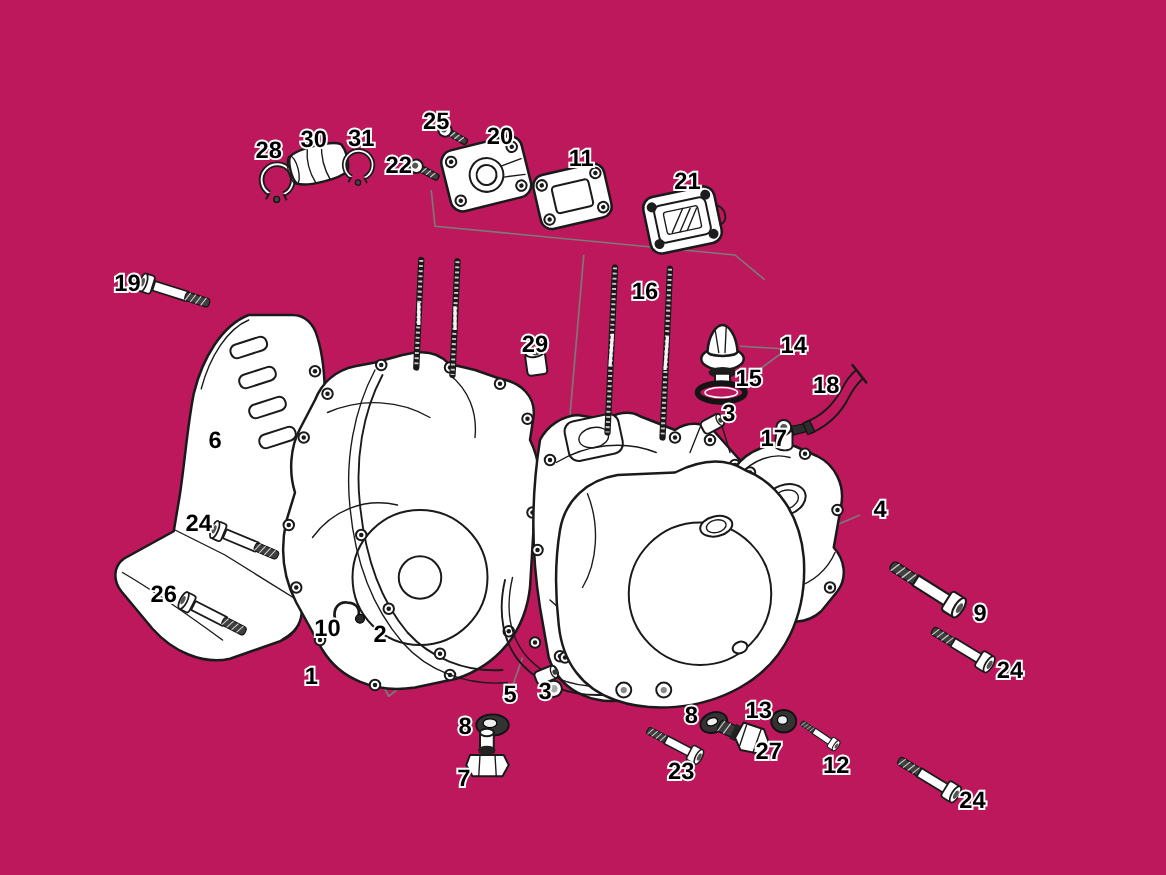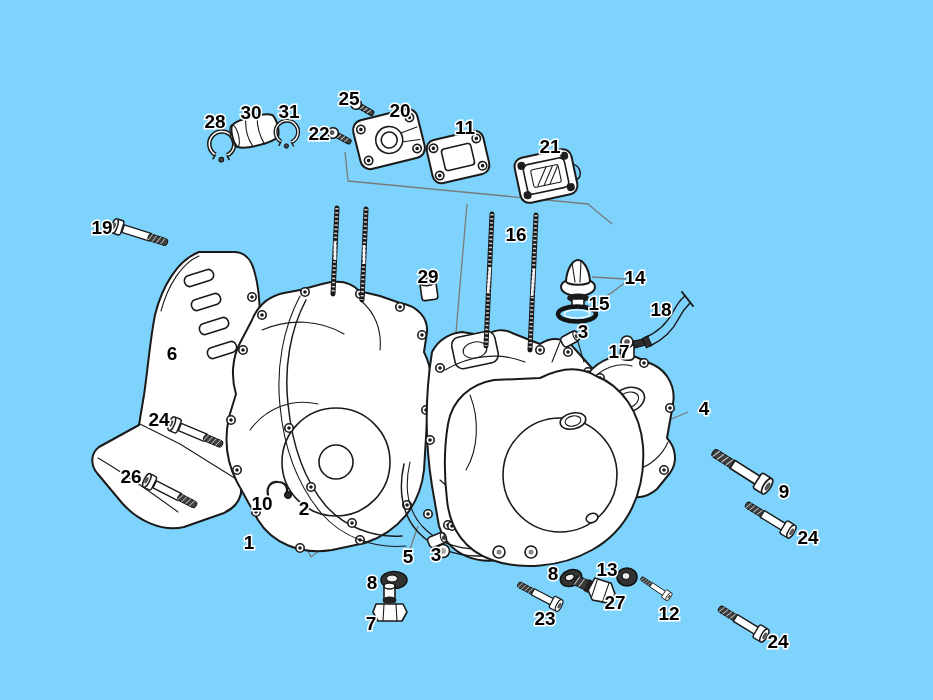--- a/index.html
+++ b/index.html
@@ -1,17 +1,17 @@
 <!DOCTYPE html>
 <html><head>
 <meta charset="utf-8">
 <style>
   html,body{margin:0;padding:0;background:#fff;}
   body{width:933px;height:700px;overflow:hidden;}
-  .stage{position:relative;width:933px;height:700px;background:#7dd3fc;}
+  .stage{position:relative;width:933px;height:700px;background:#be185d;}
   svg{display:block;}
   .ln{stroke:#1a1a1a;fill:none;stroke-width:2;stroke-linecap:round;stroke-linejoin:round;}
   .ln15{stroke:#1a1a1a;fill:none;stroke-width:1.5;stroke-linecap:round;stroke-linejoin:round;}
   .thin{stroke:#1a1a1a;fill:none;stroke-width:1.1;stroke-linecap:round;}
   .fw{fill:#fff;stroke:#1a1a1a;stroke-width:2;stroke-linejoin:round;}
   .fw16{fill:#fff;stroke:#1a1a1a;stroke-width:1.6;stroke-linejoin:round;}
   .leader{stroke:#7a7a7a;stroke-width:1.3;fill:none;stroke-linejoin:round;}
   .part-label{font:bold 19px "Liberation Sans","DejaVu Sans",sans-serif;fill:#000;
               text-anchor:middle;dominant-baseline:central;paint-order:stroke;stroke:#fff;stroke-width:3px;}
 </style>

